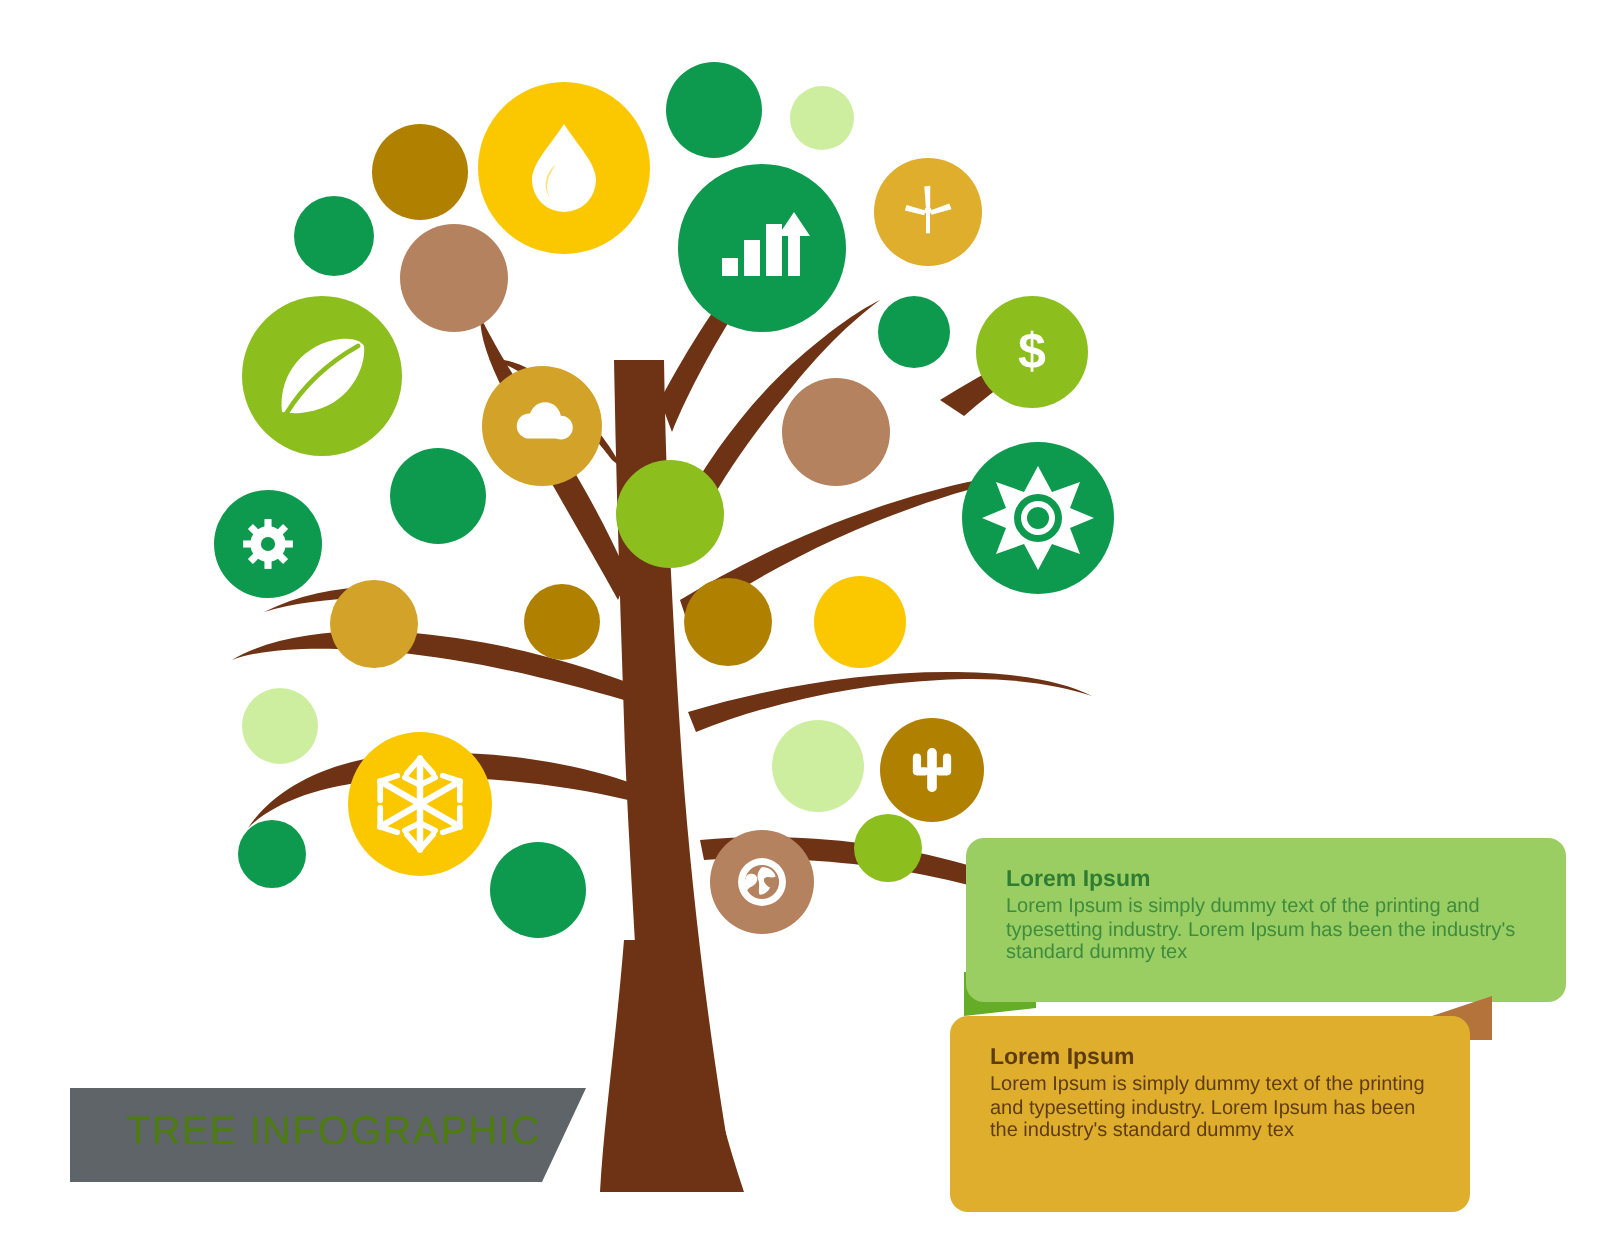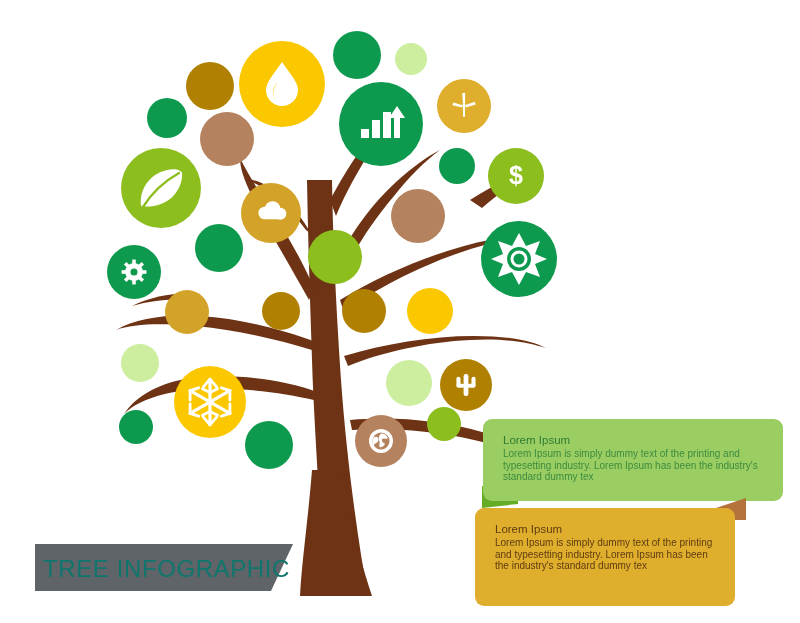--- a/index.html
+++ b/index.html
@@ -41,21 +41,21 @@
   #callout-yellow {
     left: 475px;
     top: 508px;
     width: 260px;
     height: 98px;
     background: #E0AE2D;
     color: #5E3C12;
   }
   .callout-title {
     font-size: 11.5px;
-    font-weight: normal;
+    font-weight: bold;
     line-height: 14px;
     margin: 0 0 1px 0;
   }
   #callout-green .callout-title { color: #2F7D33; }
   #callout-yellow .callout-title { color: #5E3C12; }
   .callout-body {
     font-size: 10px;
     line-height: 11.6px;
     margin: 0;
   }
@@ -69,25 +69,25 @@
     width: 258px;
     height: 47px;
   }
   #title-banner-shape {
     position: absolute;
     left: 0; top: 0;
     width: 100%; height: 100%;
   }
   #title-banner-text {
     position: absolute;
-    left: 8px;
+    left: 28px;
     top: 11px;
-    font-size: 24px;
+    font-size: 20px;
     letter-spacing: 0.6px;
-    color: #0f766e;
+    color: #4d7c0f;
     white-space: nowrap;
   }
 </style>
 </head>
 <body>
 
 <div id="stage">
 
   <svg id="art" viewBox="0 0 800 623">
     <defs>

